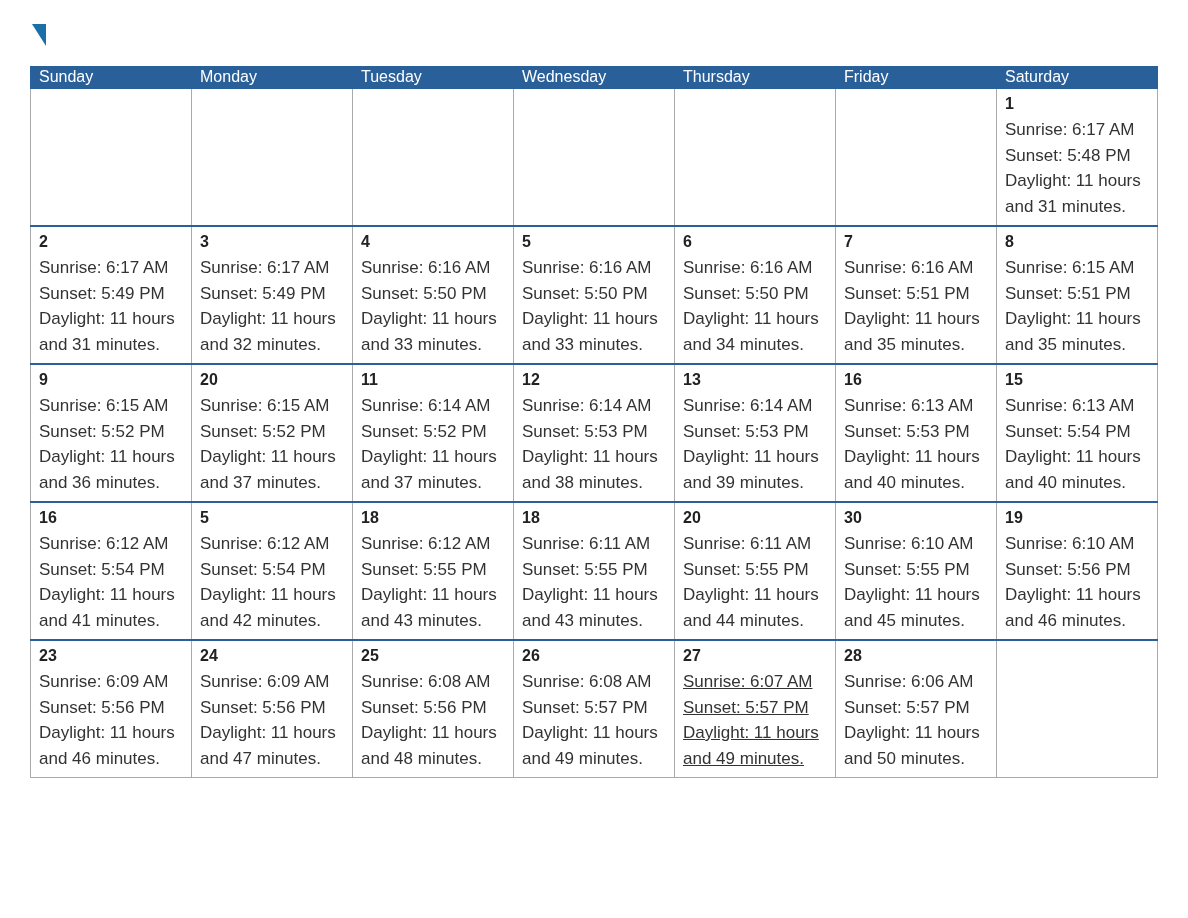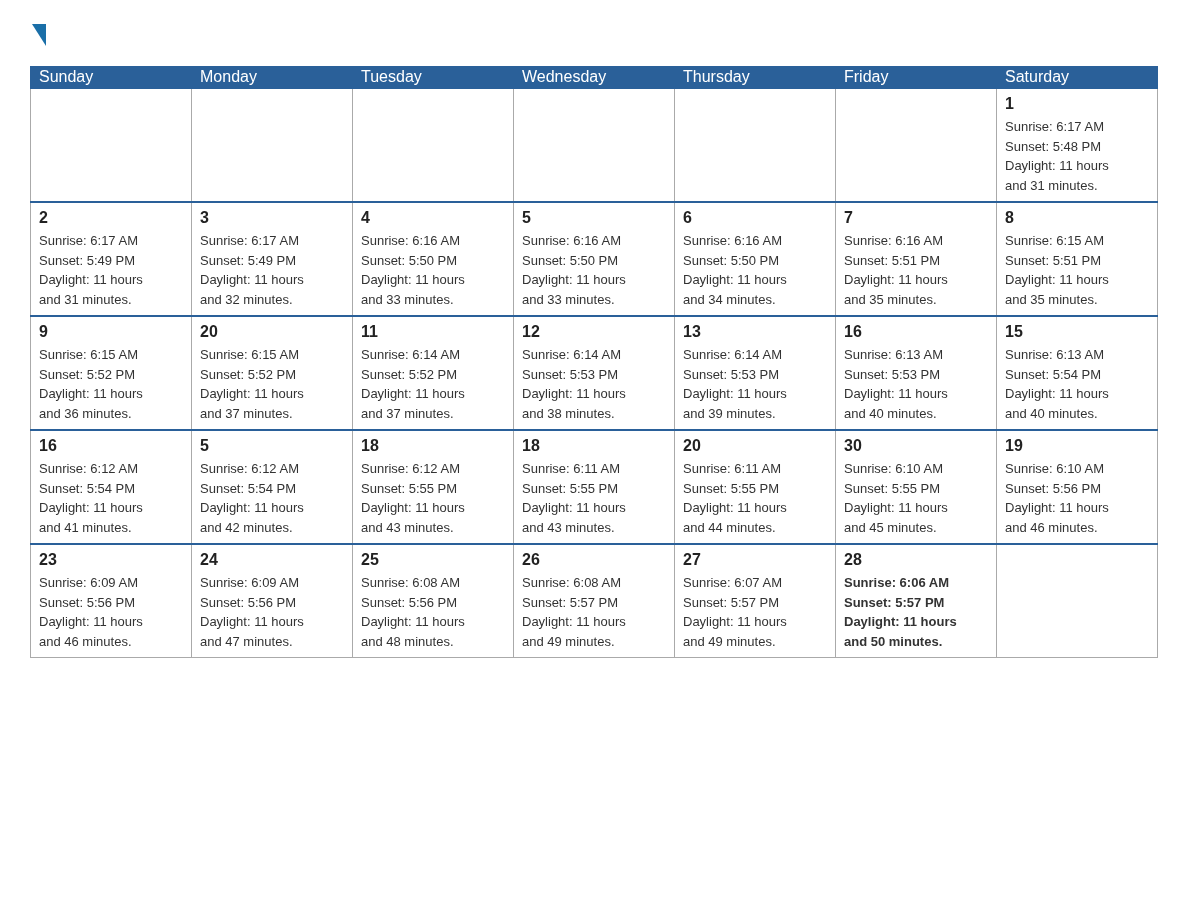--- a/index.html
+++ b/index.html
@@ -81,21 +81,21 @@
       border-top: 2px solid #2a6099;
     }
     .day-number {
       font-size: 16px;
       font-weight: bold;
       color: #222;
       display: block;
       margin-bottom: 4px;
     }
     .day-info {
-      font-size: 13px;
+      font-size: 17px;
       color: #333;
       line-height: 1.5;
     }
     .empty-cell {
       background: #f5f5f5;
     }
     .logo-wrapper {
       display: flex;
       flex-direction: column;
     }
@@ -326,28 +326,28 @@
         </td>
         <td>
           <span class="day-number">26</span>
           <div class="day-info" style="white-space: pre-line;">Sunrise: 6:08 AM
 Sunset: 5:57 PM
 Daylight: 11 hours
 and 49 minutes.</div>
         </td>
         <td>
           <span class="day-number">27</span>
-          <div class="day-info" style="white-space: pre-line;">Sunrise: 6:07 AM
+          <div class="day-info" style="white-space: pre-line; text-decoration: underline;">Sunrise: 6:07 AM
 Sunset: 5:57 PM
 Daylight: 11 hours
 and 49 minutes.</div>
         </td>
         <td>
           <span class="day-number">28</span>
-          <div class="day-info" style="white-space: pre-line; font-weight: bold;">Sunrise: 6:06 AM
+          <div class="day-info" style="white-space: pre-line;">Sunrise: 6:06 AM
 Sunset: 5:57 PM
 Daylight: 11 hours
 and 50 minutes.</div>
         </td>
         <td class="empty-cell"></td>
       </tr>
     </tbody>
 </table>
 
 </body></html>

